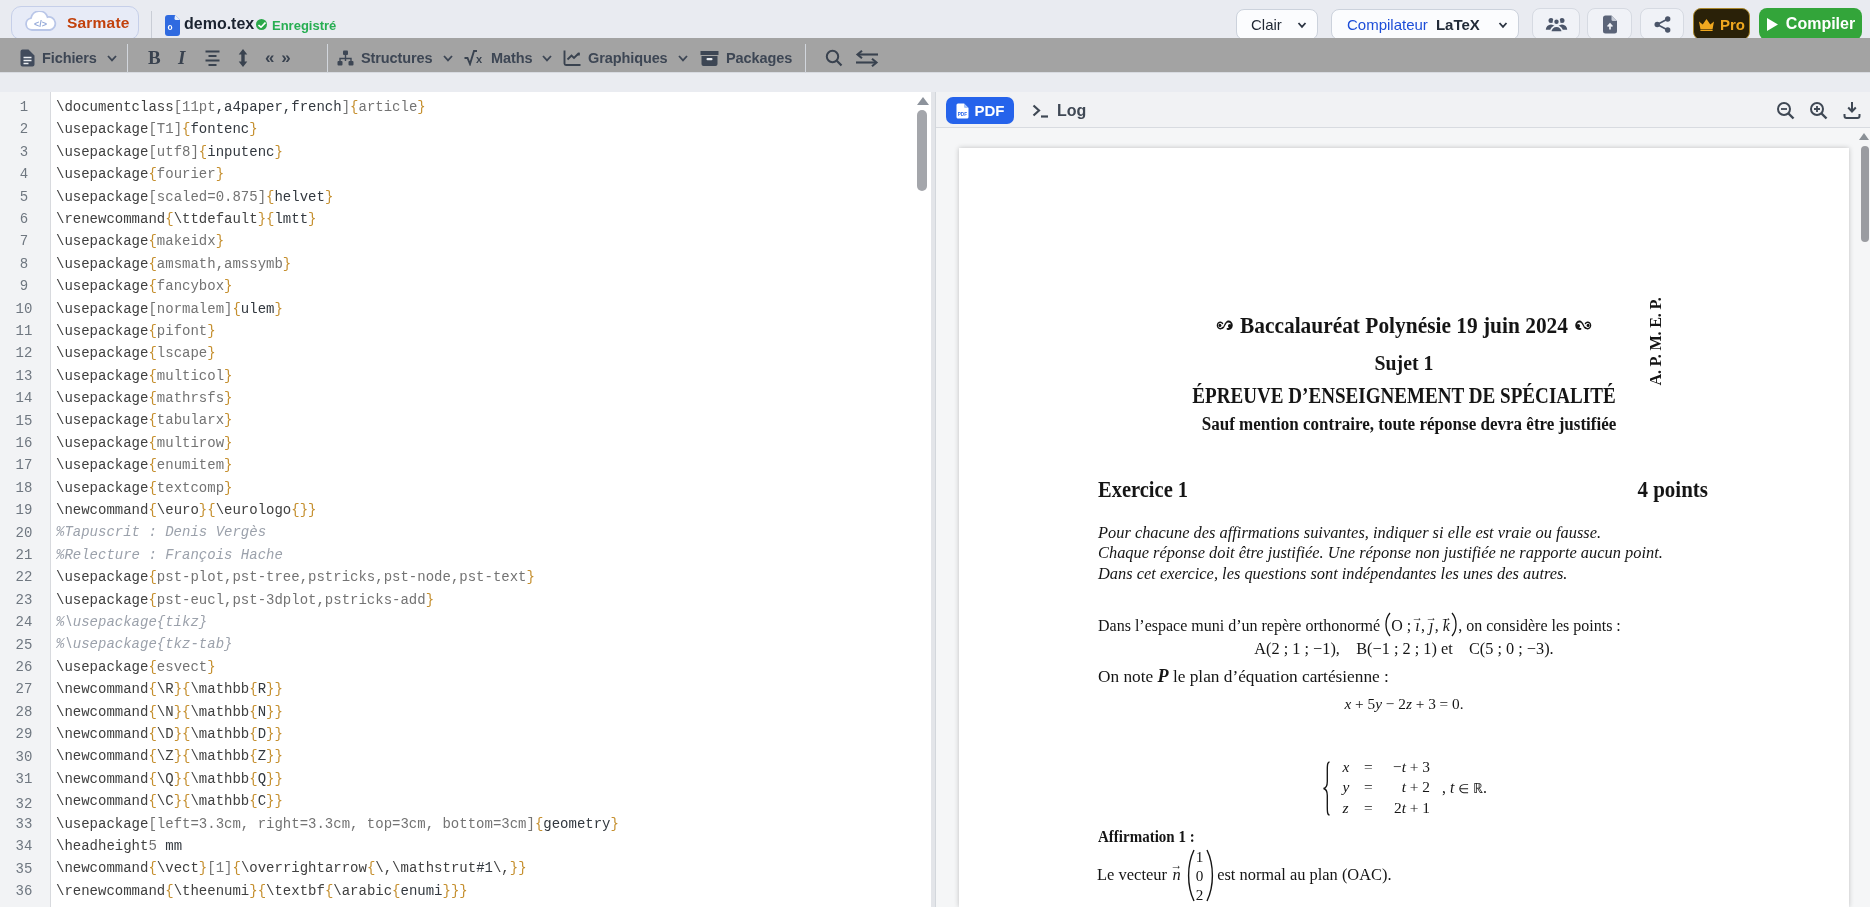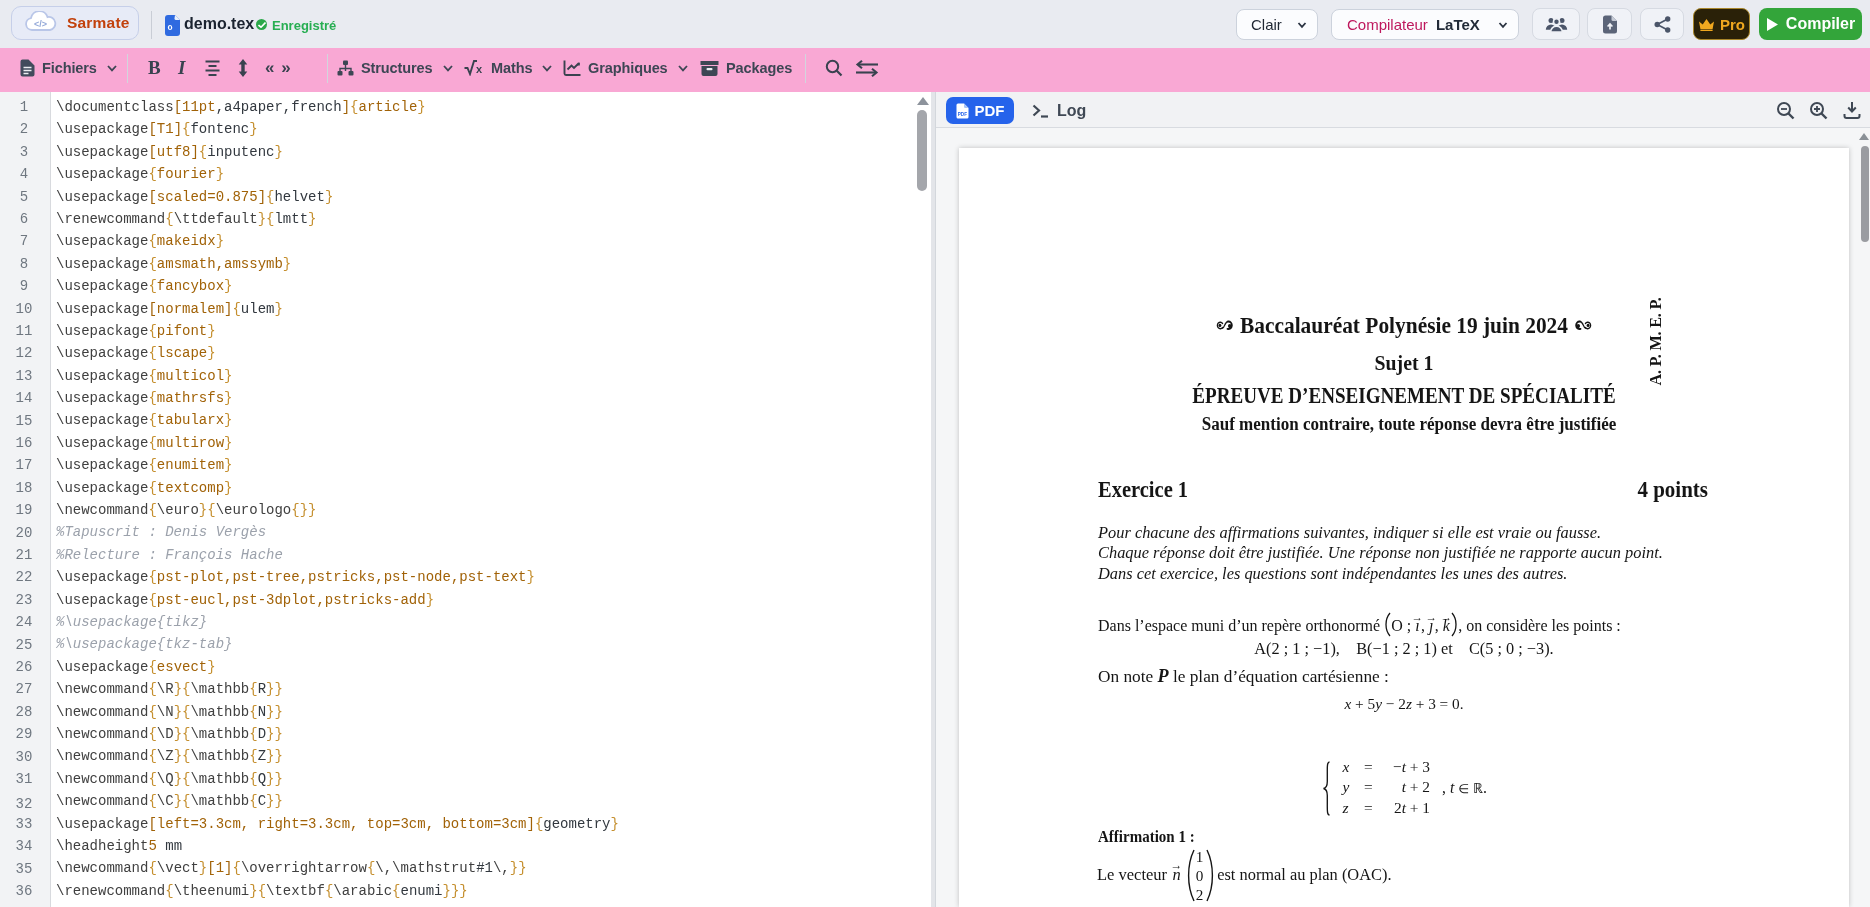--- a/index.html
+++ b/index.html
@@ -12,48 +12,48 @@
 #hsep{position:absolute;left:151px;top:11px;width:1px;height:28px;background:#c9cdd6}
 #fico{position:absolute;left:164px;top:15px}
 #fname{position:absolute;left:184px;top:15px;font-size:16px;font-weight:bold;color:#1b2330}
 #saved{position:absolute;left:256px;top:19px;width:11px;height:11px;border-radius:50%;background:#2ba84a}
 #saved svg{position:absolute;left:2px;top:3px}
 #savedtx{position:absolute;left:272px;top:17.5px;font-size:13px;font-weight:600;color:#27ae52}
 .sel{position:absolute;top:9px;height:31px;background:#fbfcfe;border:1px solid #ccd2dc;border-radius:8px;display:flex;align-items:center;font-size:15px;color:#1f2733}
 #sel1{left:1236px;width:82px}
 #sel1 .lbl{margin-left:14px}
 #sel2{left:1331px;width:188px}
-#sel2 .gray{color:#be185d;margin-left:15px}
+#sel2 .gray{color:#1d4ed8;margin-left:15px}
 #sel2 .bold{font-weight:bold;color:#222b38;margin-left:8px;font-size:15px}
 .chev{width:10px;height:10px;margin-left:auto;margin-right:10px}
 .icobtn{position:absolute;top:8px;height:32px;background:#f0f2f7;border:1px solid #d6dae2;border-radius:8px;display:flex;align-items:center;justify-content:center}
 #ib1{left:1532px;width:48px}
 #ib2{left:1587px;width:45px}
 #ib3{left:1640px;width:44px}
 #probtn{position:absolute;left:1693px;top:8px;width:57px;height:32px;background:#2a2108;border:1px solid #a8862a;border-radius:8px;display:flex;align-items:center;justify-content:center}
 #probtn span{color:#f0a81f;font-weight:bold;font-size:15px;margin-left:5px}
 #compbtn{position:absolute;left:1759px;top:8px;width:103px;height:32px;background:#33a53a;border-radius:8px;display:flex;align-items:center;justify-content:center}
 #compbtn span{color:#fff;font-weight:bold;font-size:16px;margin-left:7px}
 
-#toolbar{position:absolute;left:0;top:48px;width:1870px;height:49px;background:#f9a8d4;border-bottom:1px solid #d8dbe1}
+#toolbar{position:absolute;left:0;top:38px;width:1870px;height:35px;background:#a3a3a3;border-bottom:1px solid #d8dbe1}
 .tsep{position:absolute;top:6px;width:1px;height:29px;background:#d2d6dd}
 .titem{position:absolute;top:0;height:40px;display:flex;align-items:center;color:#3d4654;font-size:14.5px;font-weight:600;letter-spacing:-0.1px}
 .titem .tx{margin-left:7px}
 .titem .ch{margin-left:9px}
 #bld{font-family:"Liberation Serif",serif;font-weight:bold;font-size:19px;color:#39424f}
 #itl{font-family:"Liberation Serif",serif;font-style:italic;font-weight:bold;font-size:19px;color:#39424f}
 #guil{font-size:17px;font-weight:bold;color:#39424f;letter-spacing:1px}
 
 #editor{position:absolute;left:0;top:92px;width:931px;height:815px;background:#fff;overflow:hidden}
 #gutter{position:absolute;left:0;top:0;width:51px;height:815px;background:#f2f3f5;border-right:1px solid #d8dade}
 .ln{position:absolute;width:48px;text-align:center;font-family:"Liberation Mono",monospace;font-size:14px;color:#6f7780;line-height:22.4px}
 #code{position:absolute;left:56px;top:4px;font-family:"Liberation Mono",monospace;font-size:14px;line-height:22.4px;white-space:pre;color:#32383f}
 #code .c{color:#404040}
 #code .b{color:#c58f2e}
-#code .k{color:#a16207}
+#code .k{color:#737373}
 #code .m{color:#9ba1ab;font-style:italic}
 #esb-up{position:absolute;left:917px;top:5px;width:0;height:0;border-left:6px solid transparent;border-right:6px solid transparent;border-bottom:8px solid #8d939c}
 #esb-th{position:absolute;left:917px;top:18px;width:10px;height:81px;background:#a4a6ab;border-radius:5px}
 
 #divider{position:absolute;left:931px;top:92px;width:5px;height:815px;background:#e3e5e9;border-right:1px solid #d3d7dc}
 
 #rpanel{position:absolute;left:936px;top:92px;width:934px;height:815px;background:#f5f6f7}
 #pdfbar{position:absolute;left:0;top:0;width:934px;height:36px;background:#f1f2f4;border-bottom:1px solid #d8dbe0}
 #pdfbtn{position:absolute;left:10px;top:5px;width:68px;height:27px;background:#2563eb;border-radius:7px;display:flex;align-items:center;justify-content:center}
 #pdfbtn span{color:#fff;font-weight:bold;font-size:15px;margin-left:6px}

